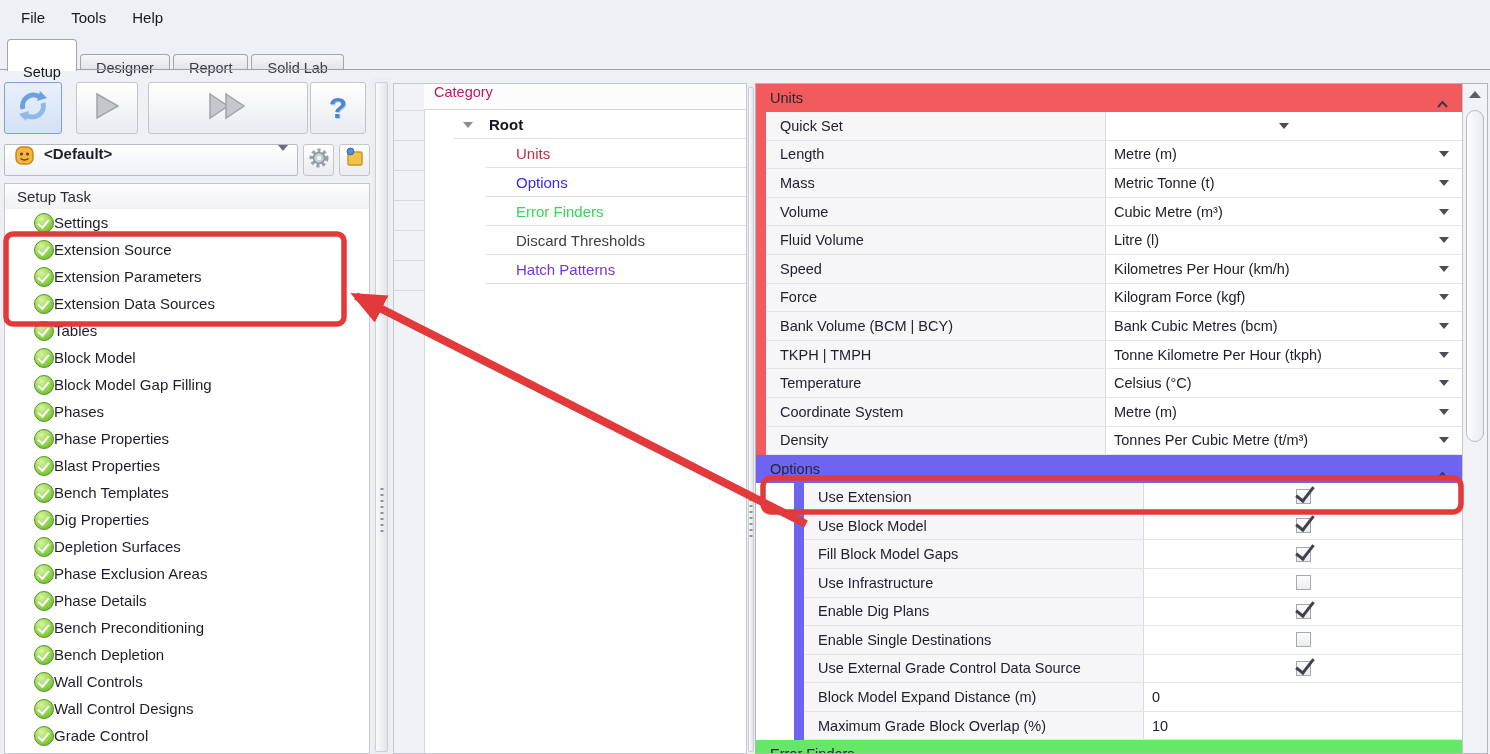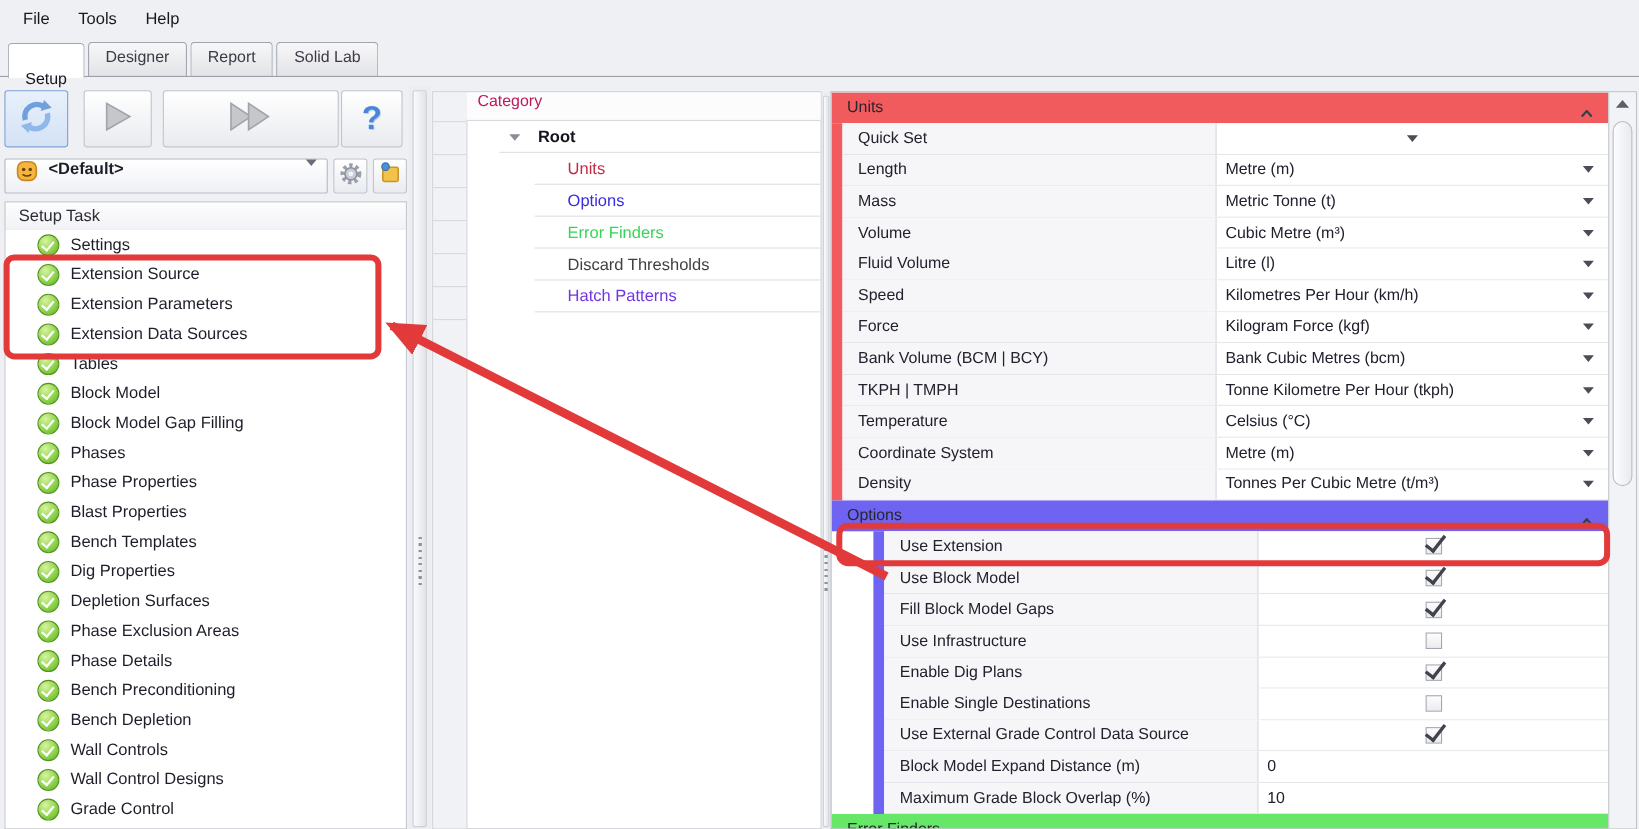--- a/index.html
+++ b/index.html
@@ -4,21 +4,21 @@
 <style>
   html,body{margin:0;padding:0;background:#d8d9dc;}
   .app{position:relative;width:1490px;height:754px;background:#eff0f3;overflow:hidden;
        font-family:"Liberation Sans",sans-serif;color:#23232d;}
   
   .menubar{position:absolute;left:0;top:0;right:0;height:34px;display:flex;align-items:center;padding-left:8px;}
   .menu-item{padding:5px 13px;font-size:15px;color:#17171f;cursor:default;}
   
   .tabstrip{position:absolute;left:0;top:34px;right:0;height:36px;display:flex;align-items:flex-end;padding-left:7px;}
   .tabstrip::after{content:"";position:absolute;left:0;right:0;bottom:0;height:1px;background:#9da0a8;}
-  .tab{box-sizing:border-box;height:32px;margin-right:3px;padding:5px 15px 0;font-size:14.5px;color:#3b3b46;
+  .tab{box-sizing:border-box;height:16px;margin-right:3px;padding:5px 15px 0;font-size:14.5px;color:#3b3b46;
        background:linear-gradient(#f7f7f8,#e2e3e7);border:1px solid #a2a5ad;border-bottom:none;border-radius:4px 4px 0 0;position:relative;}
   .tab.active{height:32px;padding-top:24px;background:#fff;color:#16161f;z-index:3;margin-bottom:-1px;}
   
   .left-panel{position:absolute;left:4px;top:78px;width:366px;bottom:0;}
   .btn-row{position:absolute;left:0;top:4px;right:0;height:52px;display:flex;}
   .tool-btn{box-sizing:border-box;height:52px;border:1px solid #c2c5cc;border-radius:3px;
             background:linear-gradient(#ffffff,#e9ebef);display:flex;align-items:center;justify-content:center;}
   .tool-btn.selected{border-color:#7ba3d6;background:linear-gradient(#e8f0fb,#d4e2f6);}
   .b1{width:58px;} .b2{width:62px;margin-left:14px;} .b3{width:160px;margin-left:10px;} .b4{width:56px;margin-left:2px;}
   .help-glyph{font-size:30px;font-weight:bold;color:#4a86d8;text-shadow:1px 1px 0 #b9d0ec;line-height:1;}
@@ -26,21 +26,21 @@
   .profile-select{flex:1;box-sizing:border-box;border:1px solid #b7bbc3;border-radius:2px;
                   background:linear-gradient(#ffffff,#eef0f4);display:flex;padding:0 9px;gap:9px;}
   .profile-label{font-weight:bold;font-size:15px;color:#1d1d27;}
   .dd-tri{width:0;height:0;border-left:5px solid transparent;border-right:5px solid transparent;border-top:6px solid #4a4c56;}
   .profile-select .dd-tri{margin-left:auto;border-top-color:#6b6e78;}
   .icon-btn{box-sizing:border-box;width:31px;margin-left:5px;border:1px solid #c2c5cc;border-radius:3px;
             background:linear-gradient(#ffffff,#e9ebef);display:flex;align-items:center;justify-content:center;}
   .task-header{position:absolute;left:0;top:105px;right:0;height:27px;box-sizing:border-box;border:1px solid #c5c8ce;
                background:linear-gradient(#fdfdfe,#f1f2f5);display:flex;align-items:center;padding-left:12px;font-size:15px;color:#2b2b35;}
   .task-list{position:absolute;left:0;top:131px;right:0;bottom:0;box-sizing:border-box;border:1px solid #c5c8ce;border-top:none;background:#fff;overflow:hidden;}
-  .task-item{height:27px;display:flex;align-items:center;padding-left:29px;gap:10px;font-size:15px;color:#1e1e2a;}
+  .task-item{height:27px;display:flex;align-items:center;padding-left:29px;font-size:15px;color:#1e1e2a;}
   .check-icon{flex:0 0 auto;width:20px;height:20px;border-radius:50%;border:1px solid #55941c;box-sizing:border-box;
               background:radial-gradient(circle at 35% 28%,#d9f3a0,#8fd44f 55%,#62ae22);position:relative;}
   .check-icon::after{content:"";position:absolute;left:5px;top:3px;width:5px;height:9px;
               border-right:2.5px solid #fff;border-bottom:2.5px solid #fff;transform:rotate(40deg);}
   
   .splitter{position:absolute;top:78px;bottom:0;background:#ecedf0;}
   .splitter::before{content:"";position:absolute;left:3px;right:3px;top:4px;bottom:2px;
                     background:linear-gradient(90deg,#fafbfc,#e2e4e8);border:1px solid #ccd0d6;border-radius:2px;}
   .split1{left:372px;width:19px;}
   .split2{left:747px;width:8px;top:83px;}

